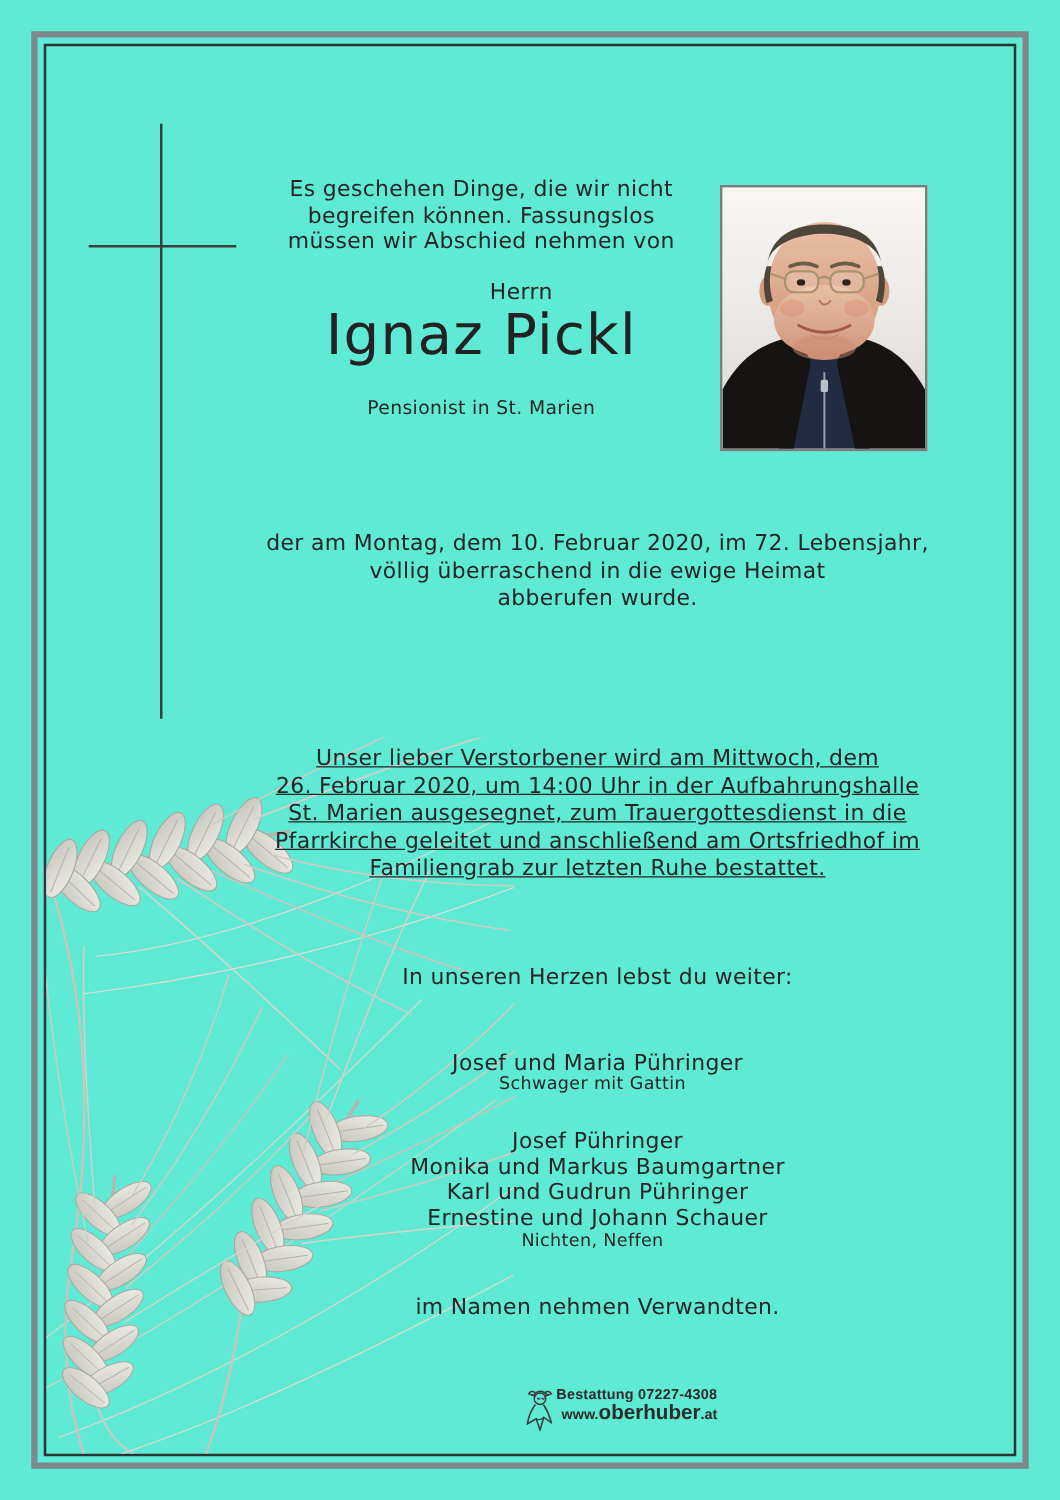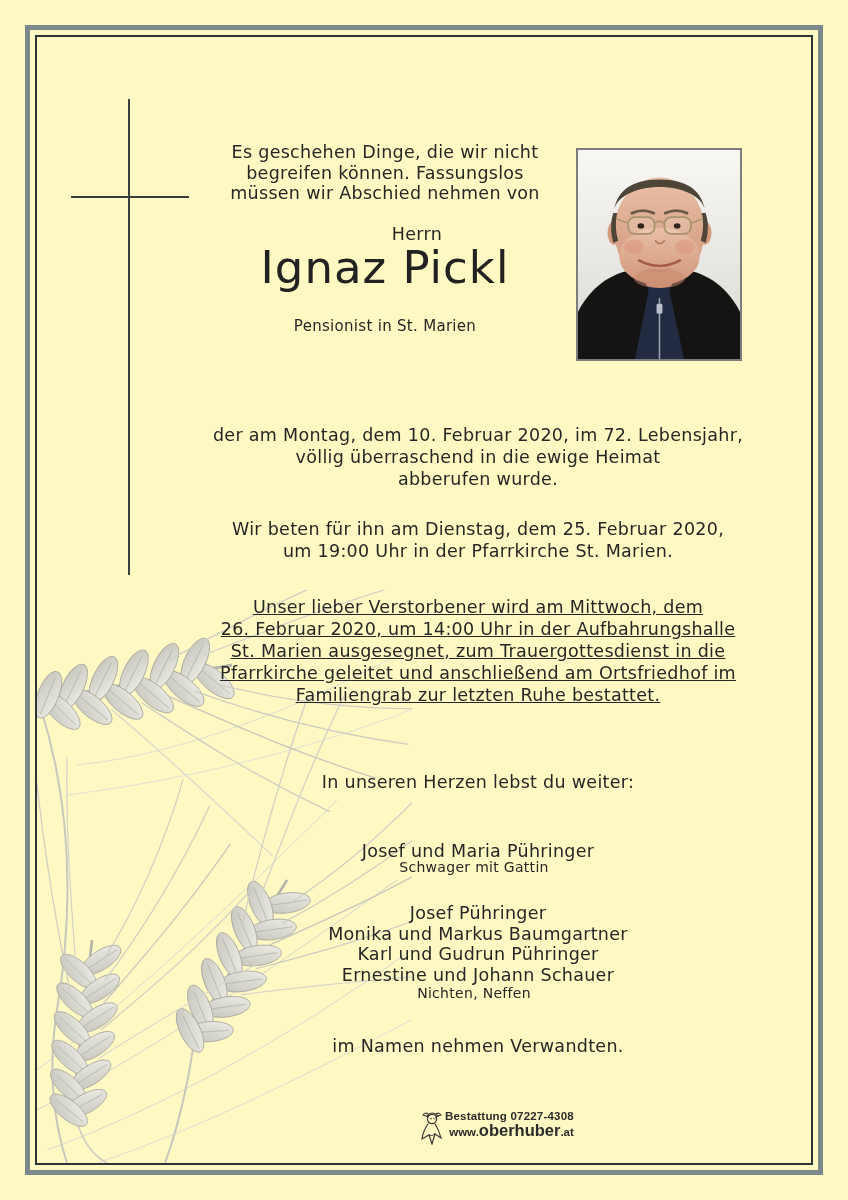--- a/index.html
+++ b/index.html
@@ -1,17 +1,17 @@
 <!DOCTYPE html>
 <html><head>
 <meta charset="utf-8">
 <style>
   html,body{margin:0;padding:0;background:#ffffff;}
   .page{
-    position:relative;width:848px;height:1200px;background:#fef9c3;
+    position:relative;width:848px;height:1200px;background:#5eead4;
     overflow:hidden;font-family:"DejaVu Sans",sans-serif;color:#262626;
   }
   .frame-outer{position:absolute;left:25px;top:25px;right:25px;bottom:25px;
     border:5px solid #7d898d;}
   .frame-inner{position:absolute;left:35px;top:35px;right:35px;bottom:35px;
     border:2px solid #2e3436;}
   .cross-v{position:absolute;left:128px;top:99px;width:2px;height:476px;background:#3a3e40;}
   .cross-h{position:absolute;left:71px;top:196px;width:118px;height:2px;background:#3a3e40;}
   .wheat{position:absolute;left:37px;top:590px;width:375px;height:573px;}
   .abs{position:absolute;text-align:center;}
@@ -153,22 +153,20 @@
       <ellipse cx="57" cy="98" rx="10" ry="7" fill="#d98f74" opacity="0.45"></ellipse>
       <ellipse cx="109" cy="98" rx="10" ry="7" fill="#d98f74" opacity="0.45"></ellipse>
       <path d="M62 112 Q 83 123 104 112" stroke="#a45a48" stroke-width="2.4" fill="none" stroke-linecap="round"></path>
       <path d="M72 120 Q 83 126 94 120" stroke="#c98a74" stroke-width="1.4" fill="none" stroke-linecap="round" opacity="0.8"></path>
     </svg>
   </figure>
 
   <div class="abs para lines p-death">der am Montag, dem 10. Februar 2020, im 72. Lebensjahr,
 völlig überraschend in die ewige Heimat
 abberufen wurde.</div>
-  <div class="abs para lines p-prayer">Wir beten für ihn am Dienstag, dem 25. Februar 2020,
-um 19:00 Uhr in der Pfarrkirche St. Marien.</div>
   <div class="abs para lines p-funeral">Unser lieber Verstorbener wird am Mittwoch, dem
 26. Februar 2020, um 14:00 Uhr in der Aufbahrungshalle
 St. Marien ausgesegnet, zum Trauergottesdienst in die
 Pfarrkirche geleitet und anschließend am Ortsfriedhof im
 Familiengrab zur letzten Ruhe bestattet.</div>
   <div class="abs para p-hearts">In unseren Herzen lebst du weiter:</div>
 
   <div class="abs g1-names lines">Josef und Maria Pühringer</div>
   <div class="relation g1-rel">Schwager mit Gattin</div>
   <div class="abs g2-names lines">Josef Pühringer

